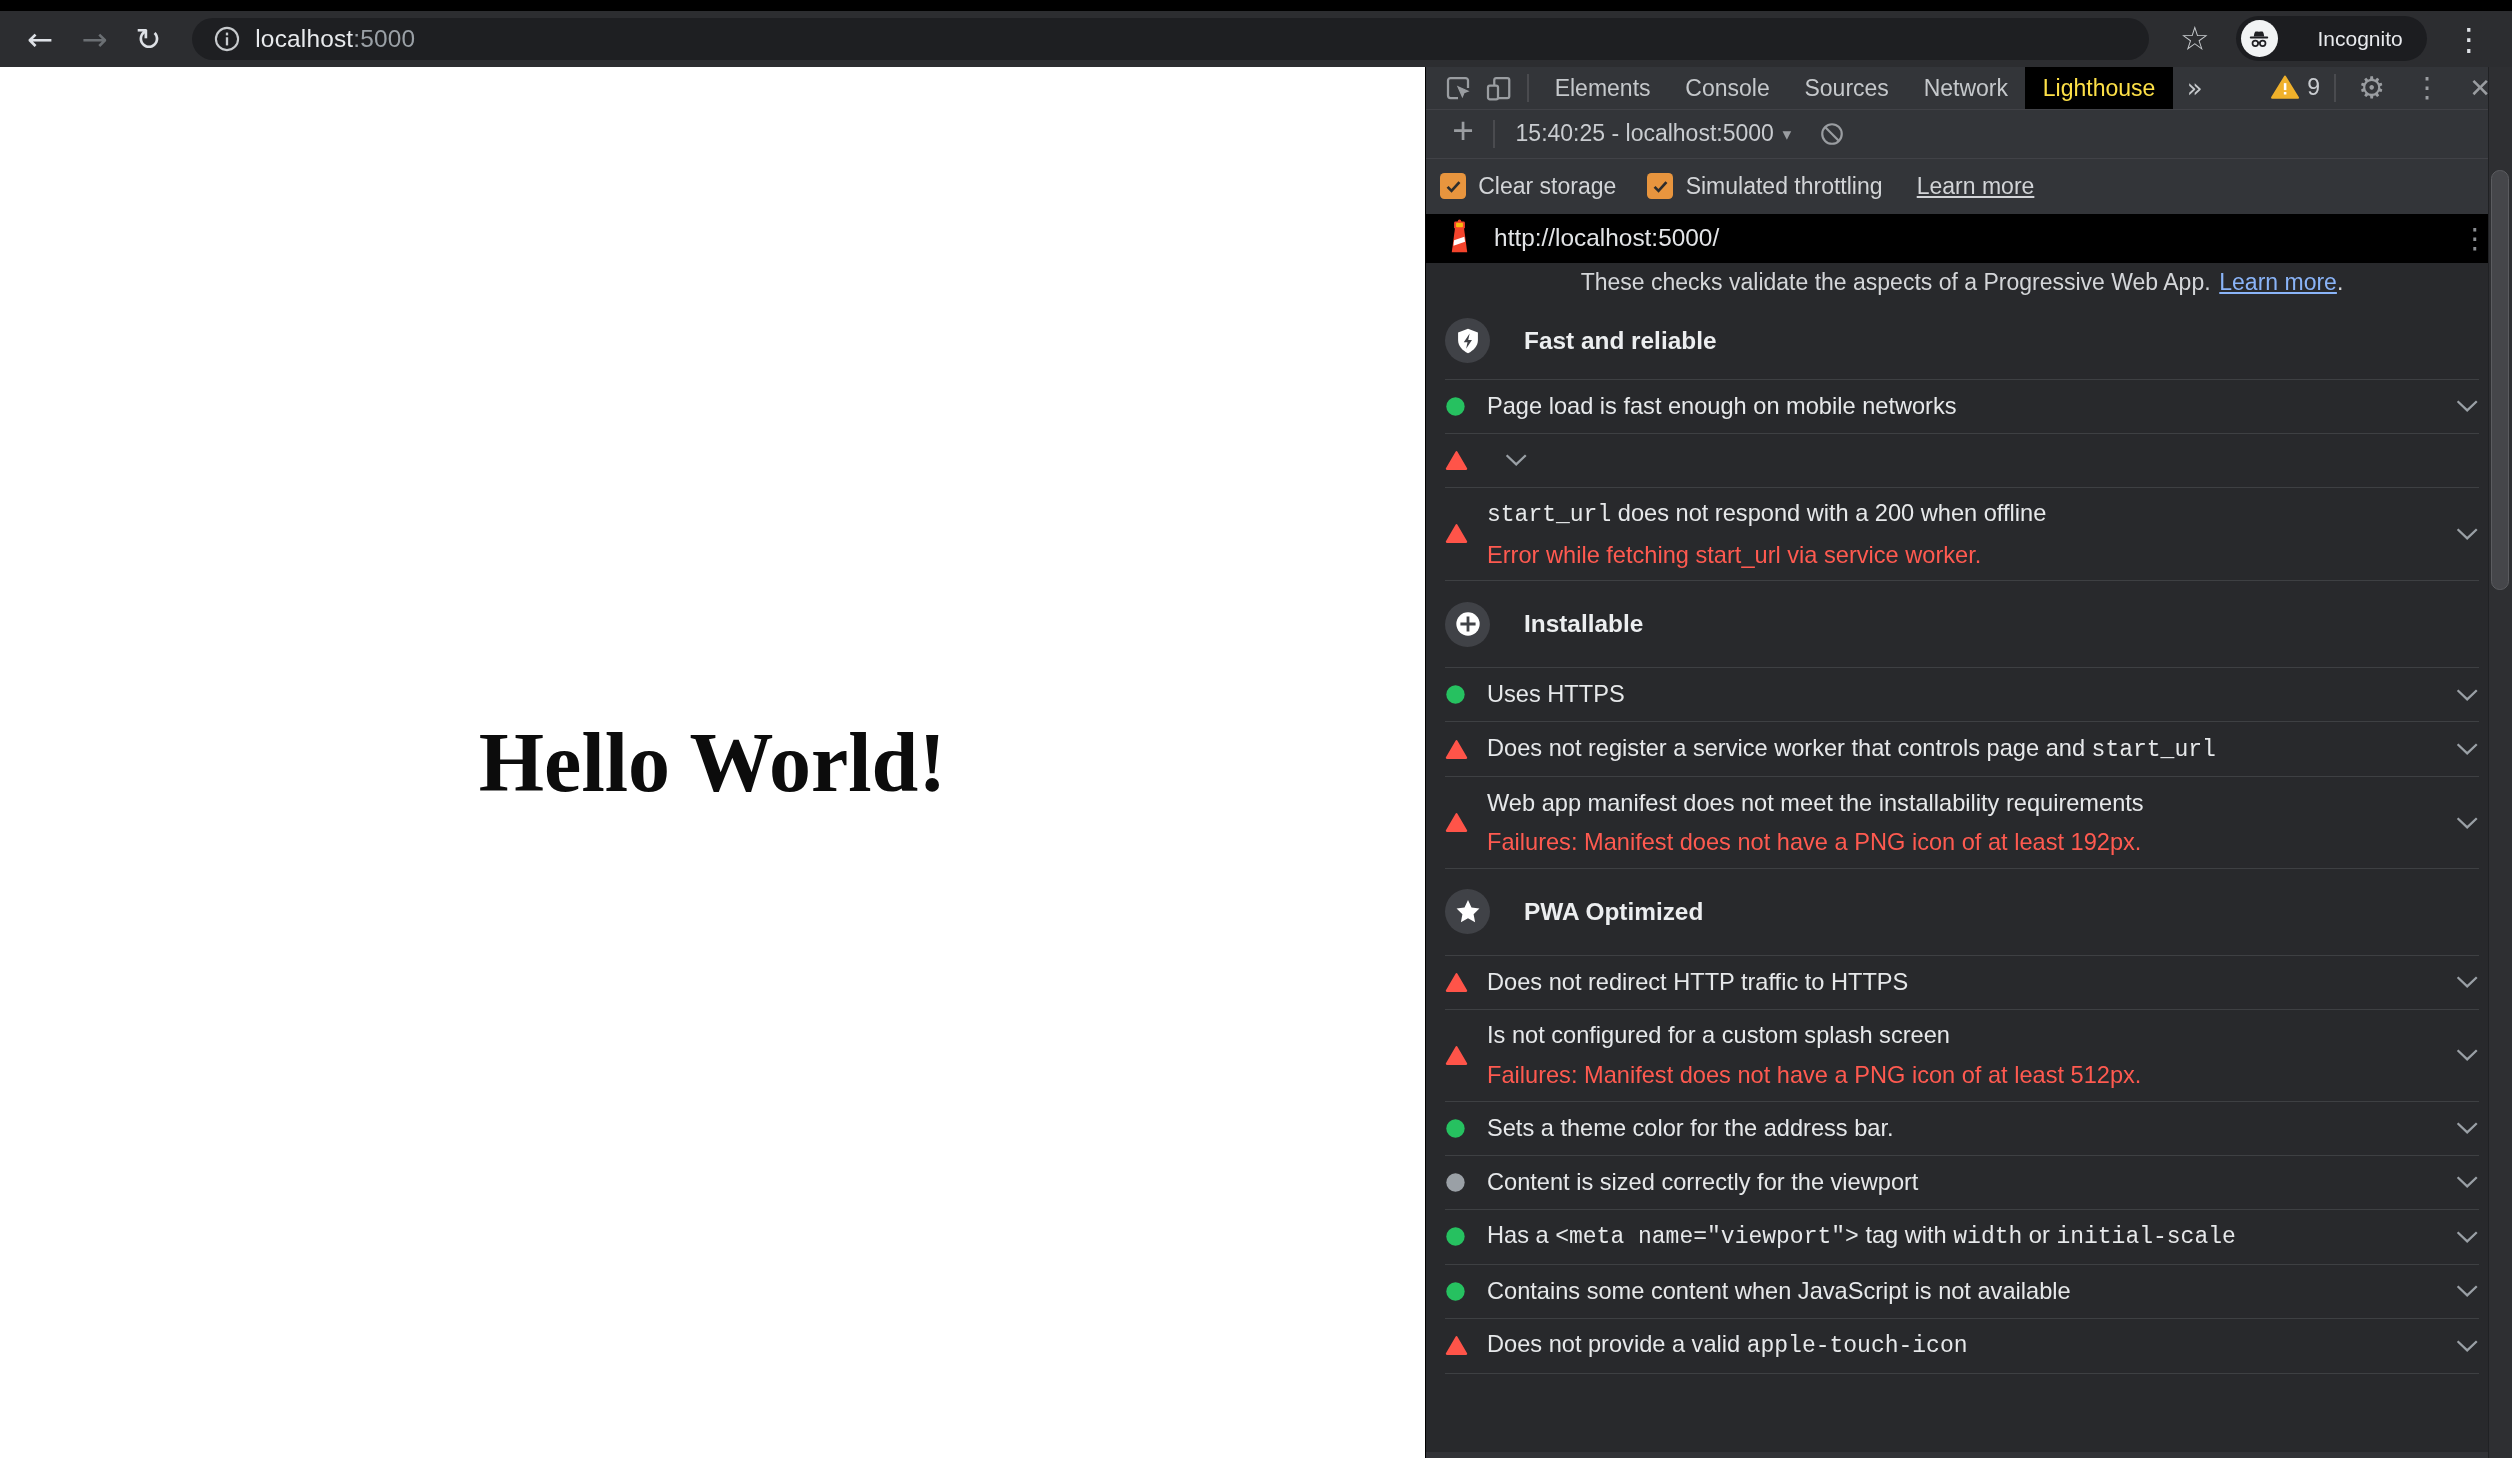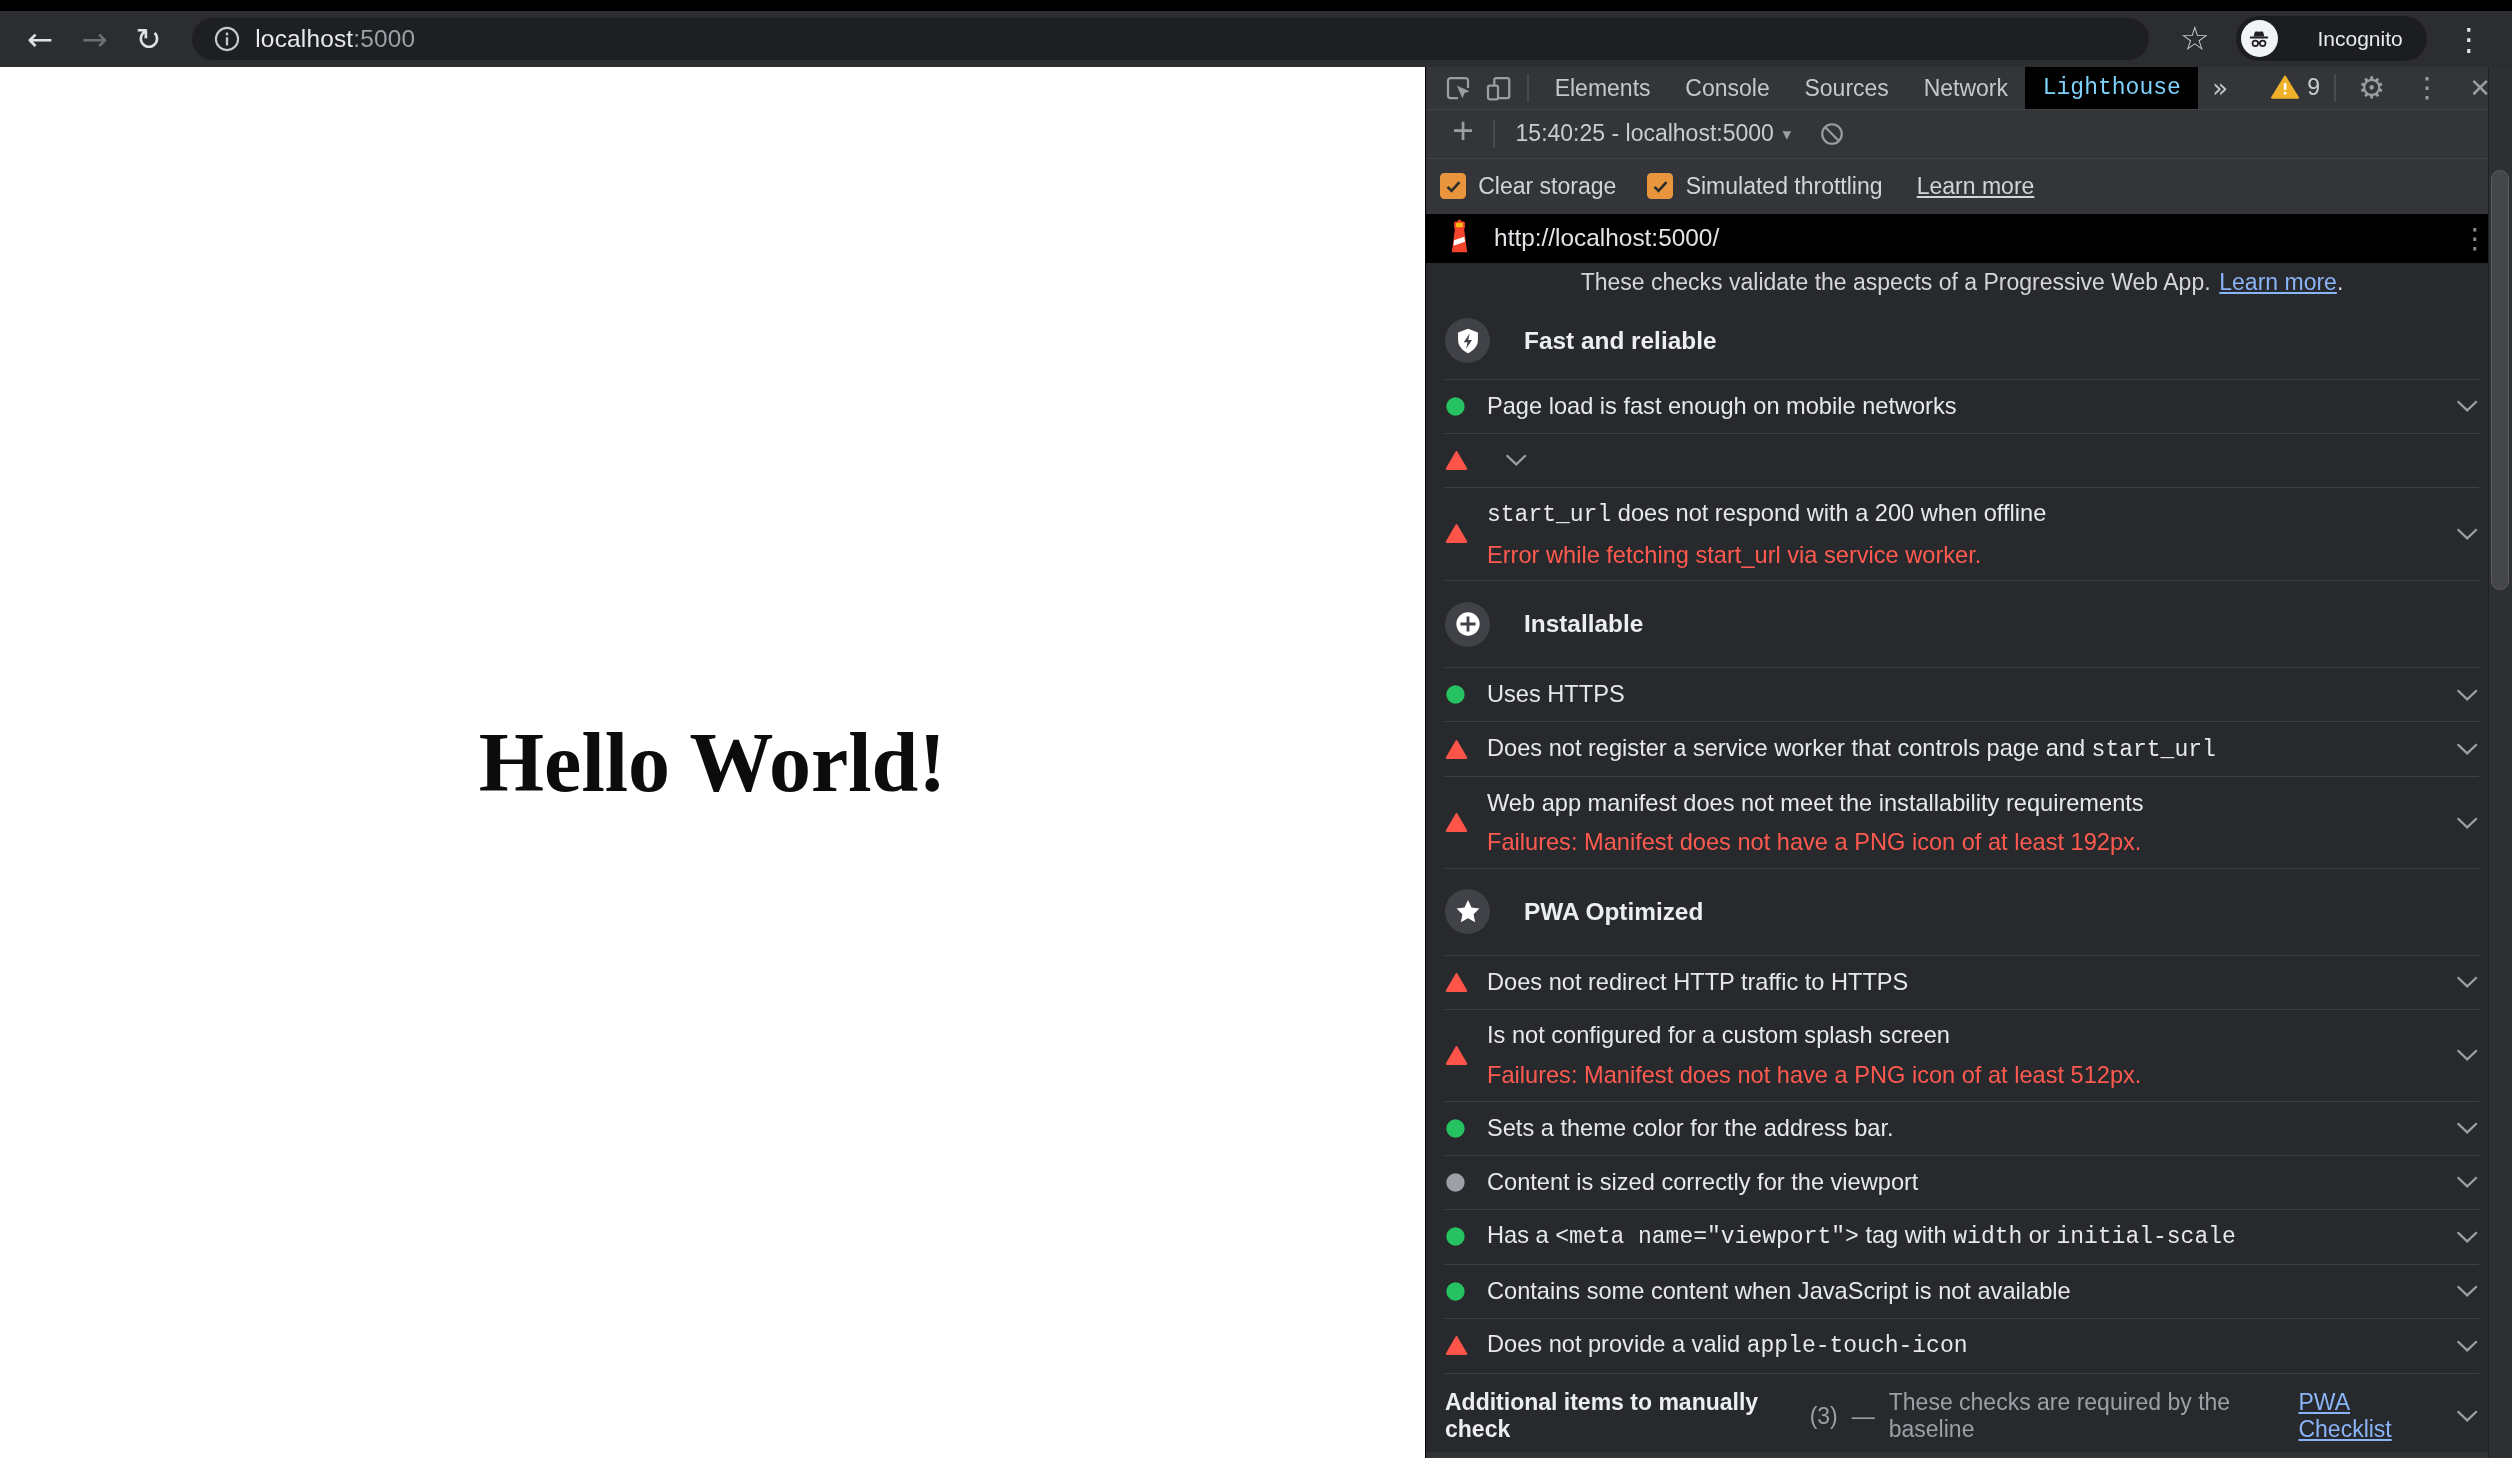--- a/index.html
+++ b/index.html
@@ -44,21 +44,21 @@
   
   .devtools {
     width: 1087px; flex: 0 0 1087px; background: #28292c; border-left: 1.7px solid #000;
     display: flex; flex-direction: column; position: relative; color: #e6e8ea;
   }
   .dt-bar { background: #333539; display: flex; align-items: center; }
   .dt-tabbar { height: 42px; padding-left: 12.2px; }
   .tool-ic { width: 40px; height: 42px; display: flex; align-items: center; justify-content: center; }
   .vsep { width: 1.7px; height: 28px; background: #4a4b4f; margin: 0 8.7px; }
   .dt-tab { height: 42px; line-height: 42px; padding: 0 17.4px; font-size: 23px; color: #c5c8cb; white-space: nowrap; }
-  .dt-tab.active { background: #000; color: #7dd3fc; font-family: Liberation Mono, monospace; }
+  .dt-tab.active { background: #000; color: #fde047; }
   .more-tabs { font-family: "DejaVu Sans", sans-serif; font-size: 26px; color: #c5c8cb; padding: 0 14px; }
   .dt-tab-spacer { flex: 1; }
   .warn-group { display: flex; align-items: center; gap: 8.7px; padding: 0 5.2px; }
   .warn-count { font-size: 23px; color: #c9ccd0; }
   .glyph-btn { font-family: "DejaVu Sans", sans-serif; color: #9a9da1; padding: 0 14px; }
   .gear { font-size: 30px; }
   .vdots { font-size: 28px; }
   .close-x { font-size: 26px; margin-right: 7px; }
 
   .dt-runbar { height: 49px; border-top: 1.7px solid #414247; padding-left: 15.7px; }
@@ -452,32 +452,20 @@
               </div>
               <span class="chev">
                 <svg width="24.4" height="14" viewBox="0 0 28 16">
                   <path d="M3 2.5l11 10.5L25 2.5" fill="none" stroke="#9aa0a6" stroke-width="2.6"></path>
                 </svg>
               </span>
             </div>
           </div>
         </div>
 
-      <div class="report-footer">
-        <span class="f-title">Additional items to manually check</span>
-        <span class="f-count">(3)</span>
-        <span class="f-dash">—</span>
-        <span class="f-note">These checks are required by the baseline</span>
-        <span class="f-link">PWA Checklist</span>
-        <span class="chev">
-          <svg width="24.4" height="14" viewBox="0 0 28 16">
-              <path d="M3 2.5l11 10.5L25 2.5" fill="none" stroke="#9aa0a6" stroke-width="2.6"></path>
-            </svg>
-        </span>
-      </div>
     </div>
 
     <div class="bottom-strip"></div>
     <div class="dt-scrollbar">
       <div class="dt-thumb"></div>
     </div>
   </div>
 </div>
 
 

